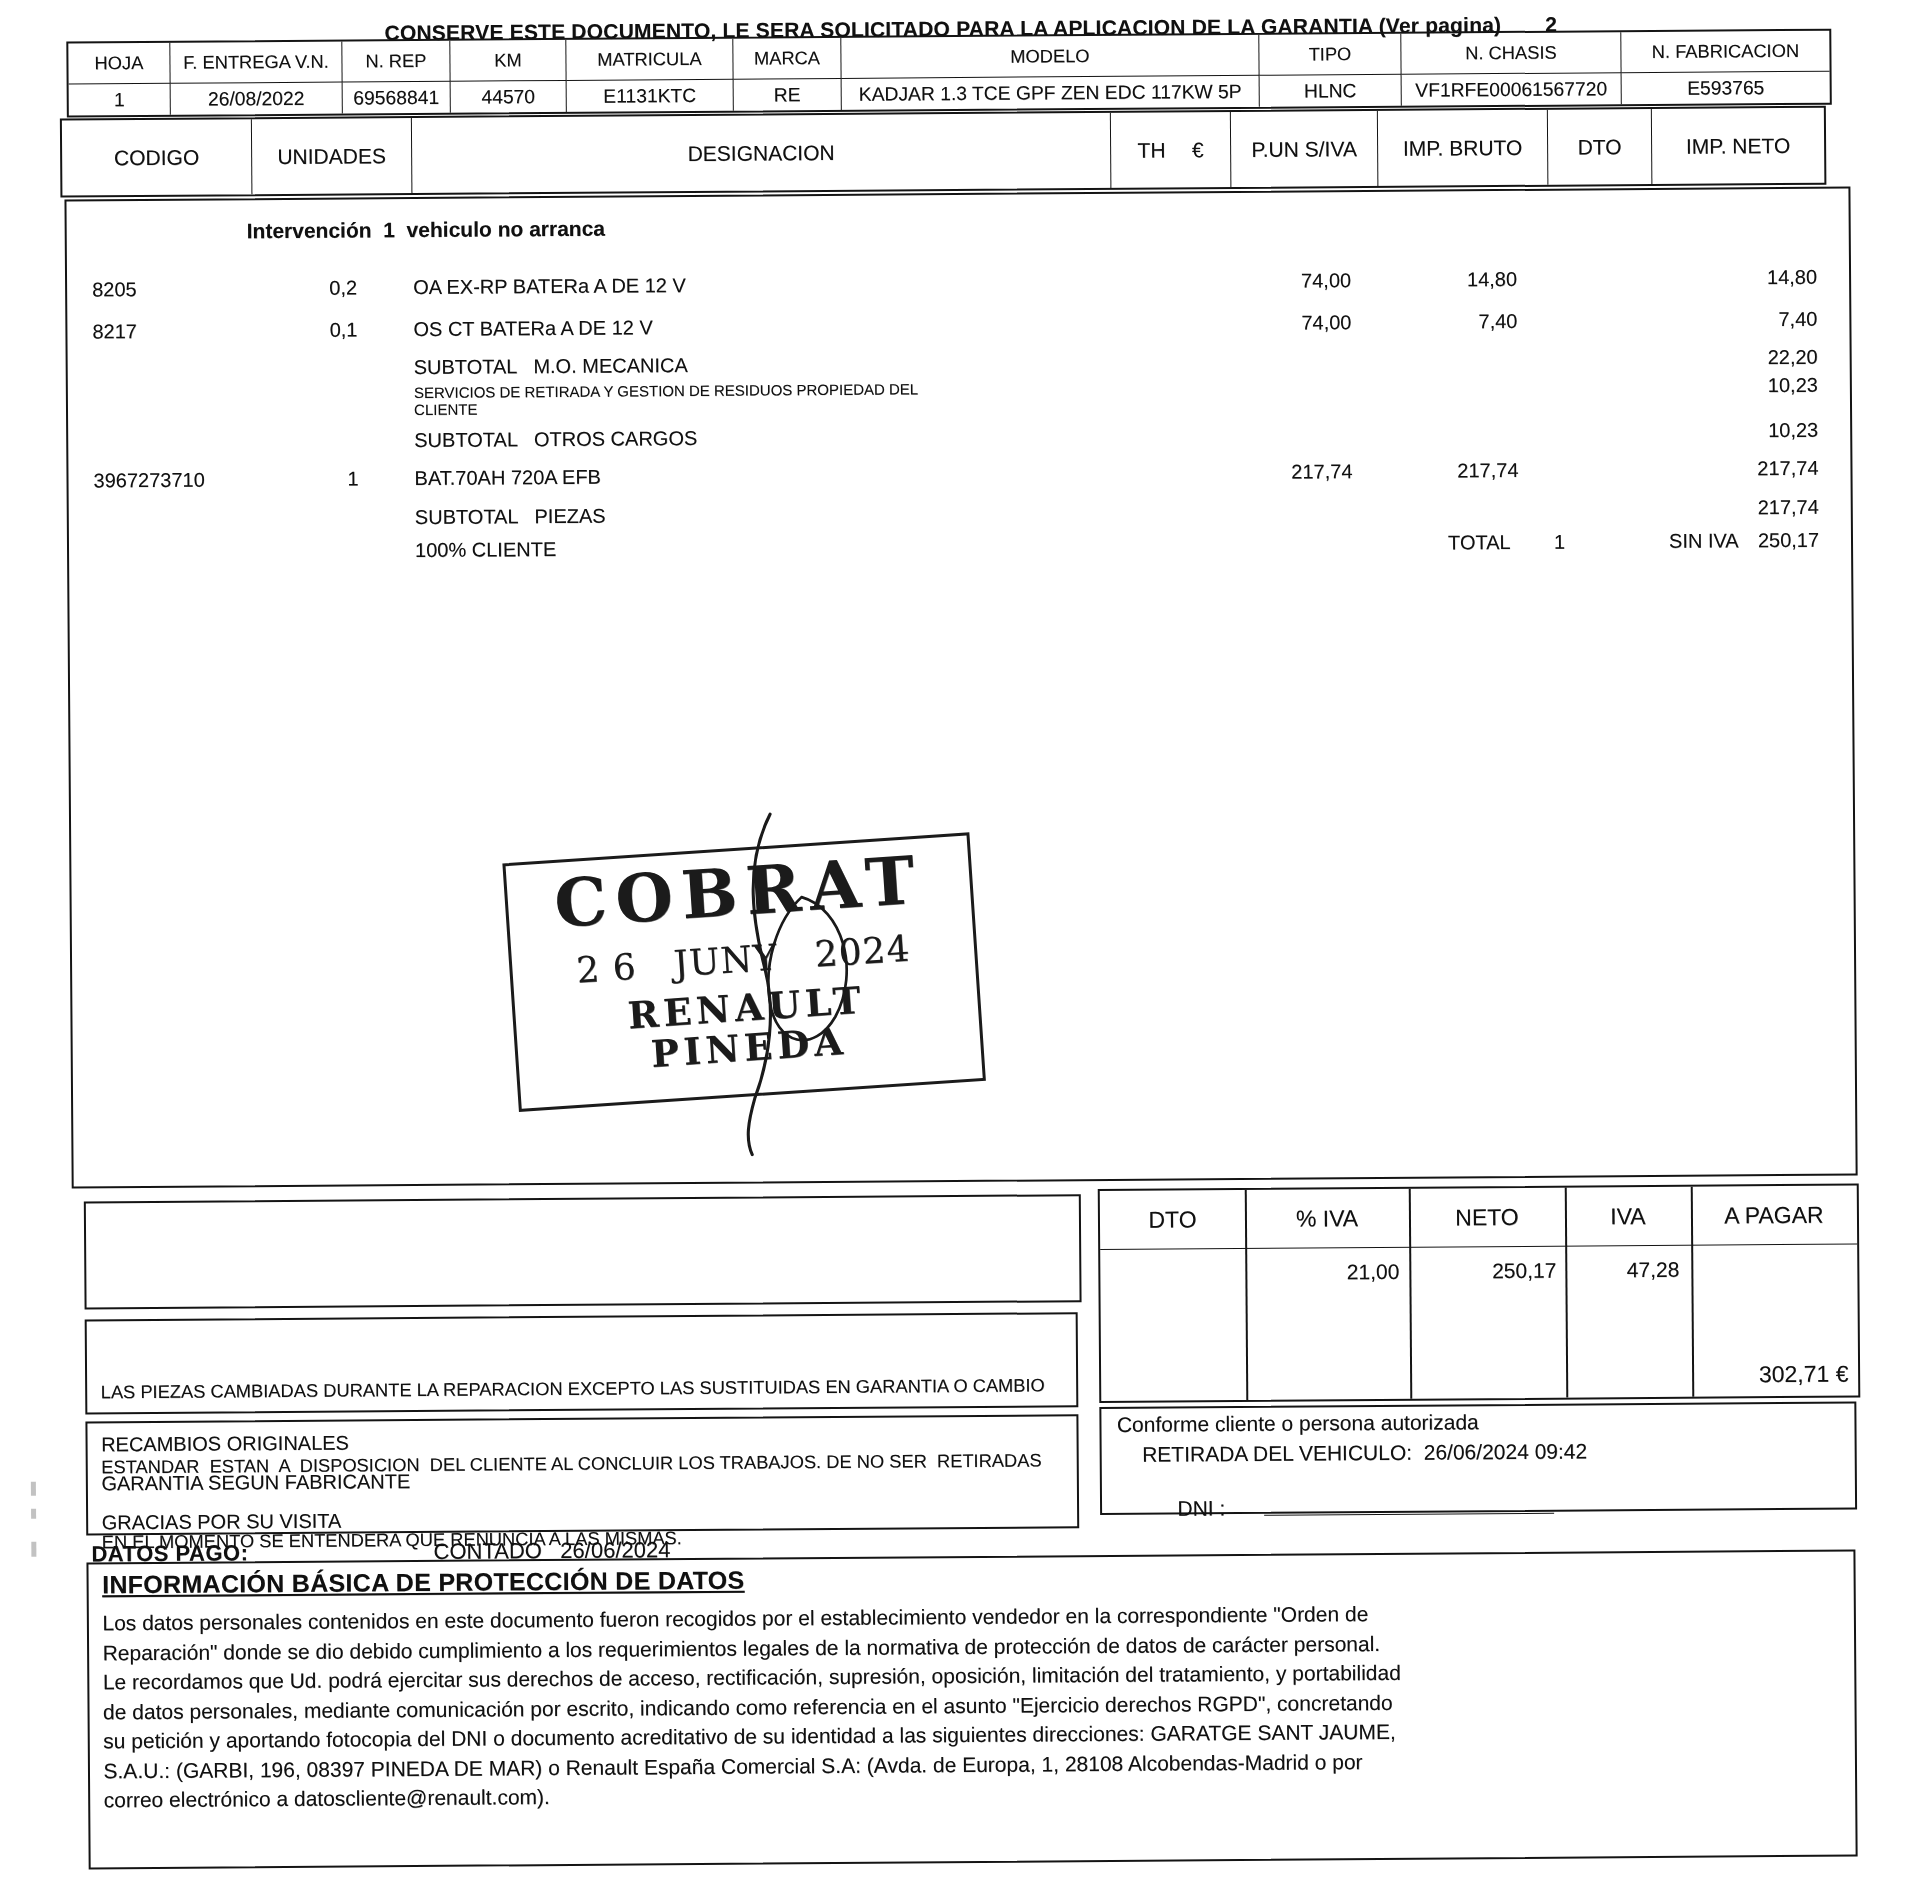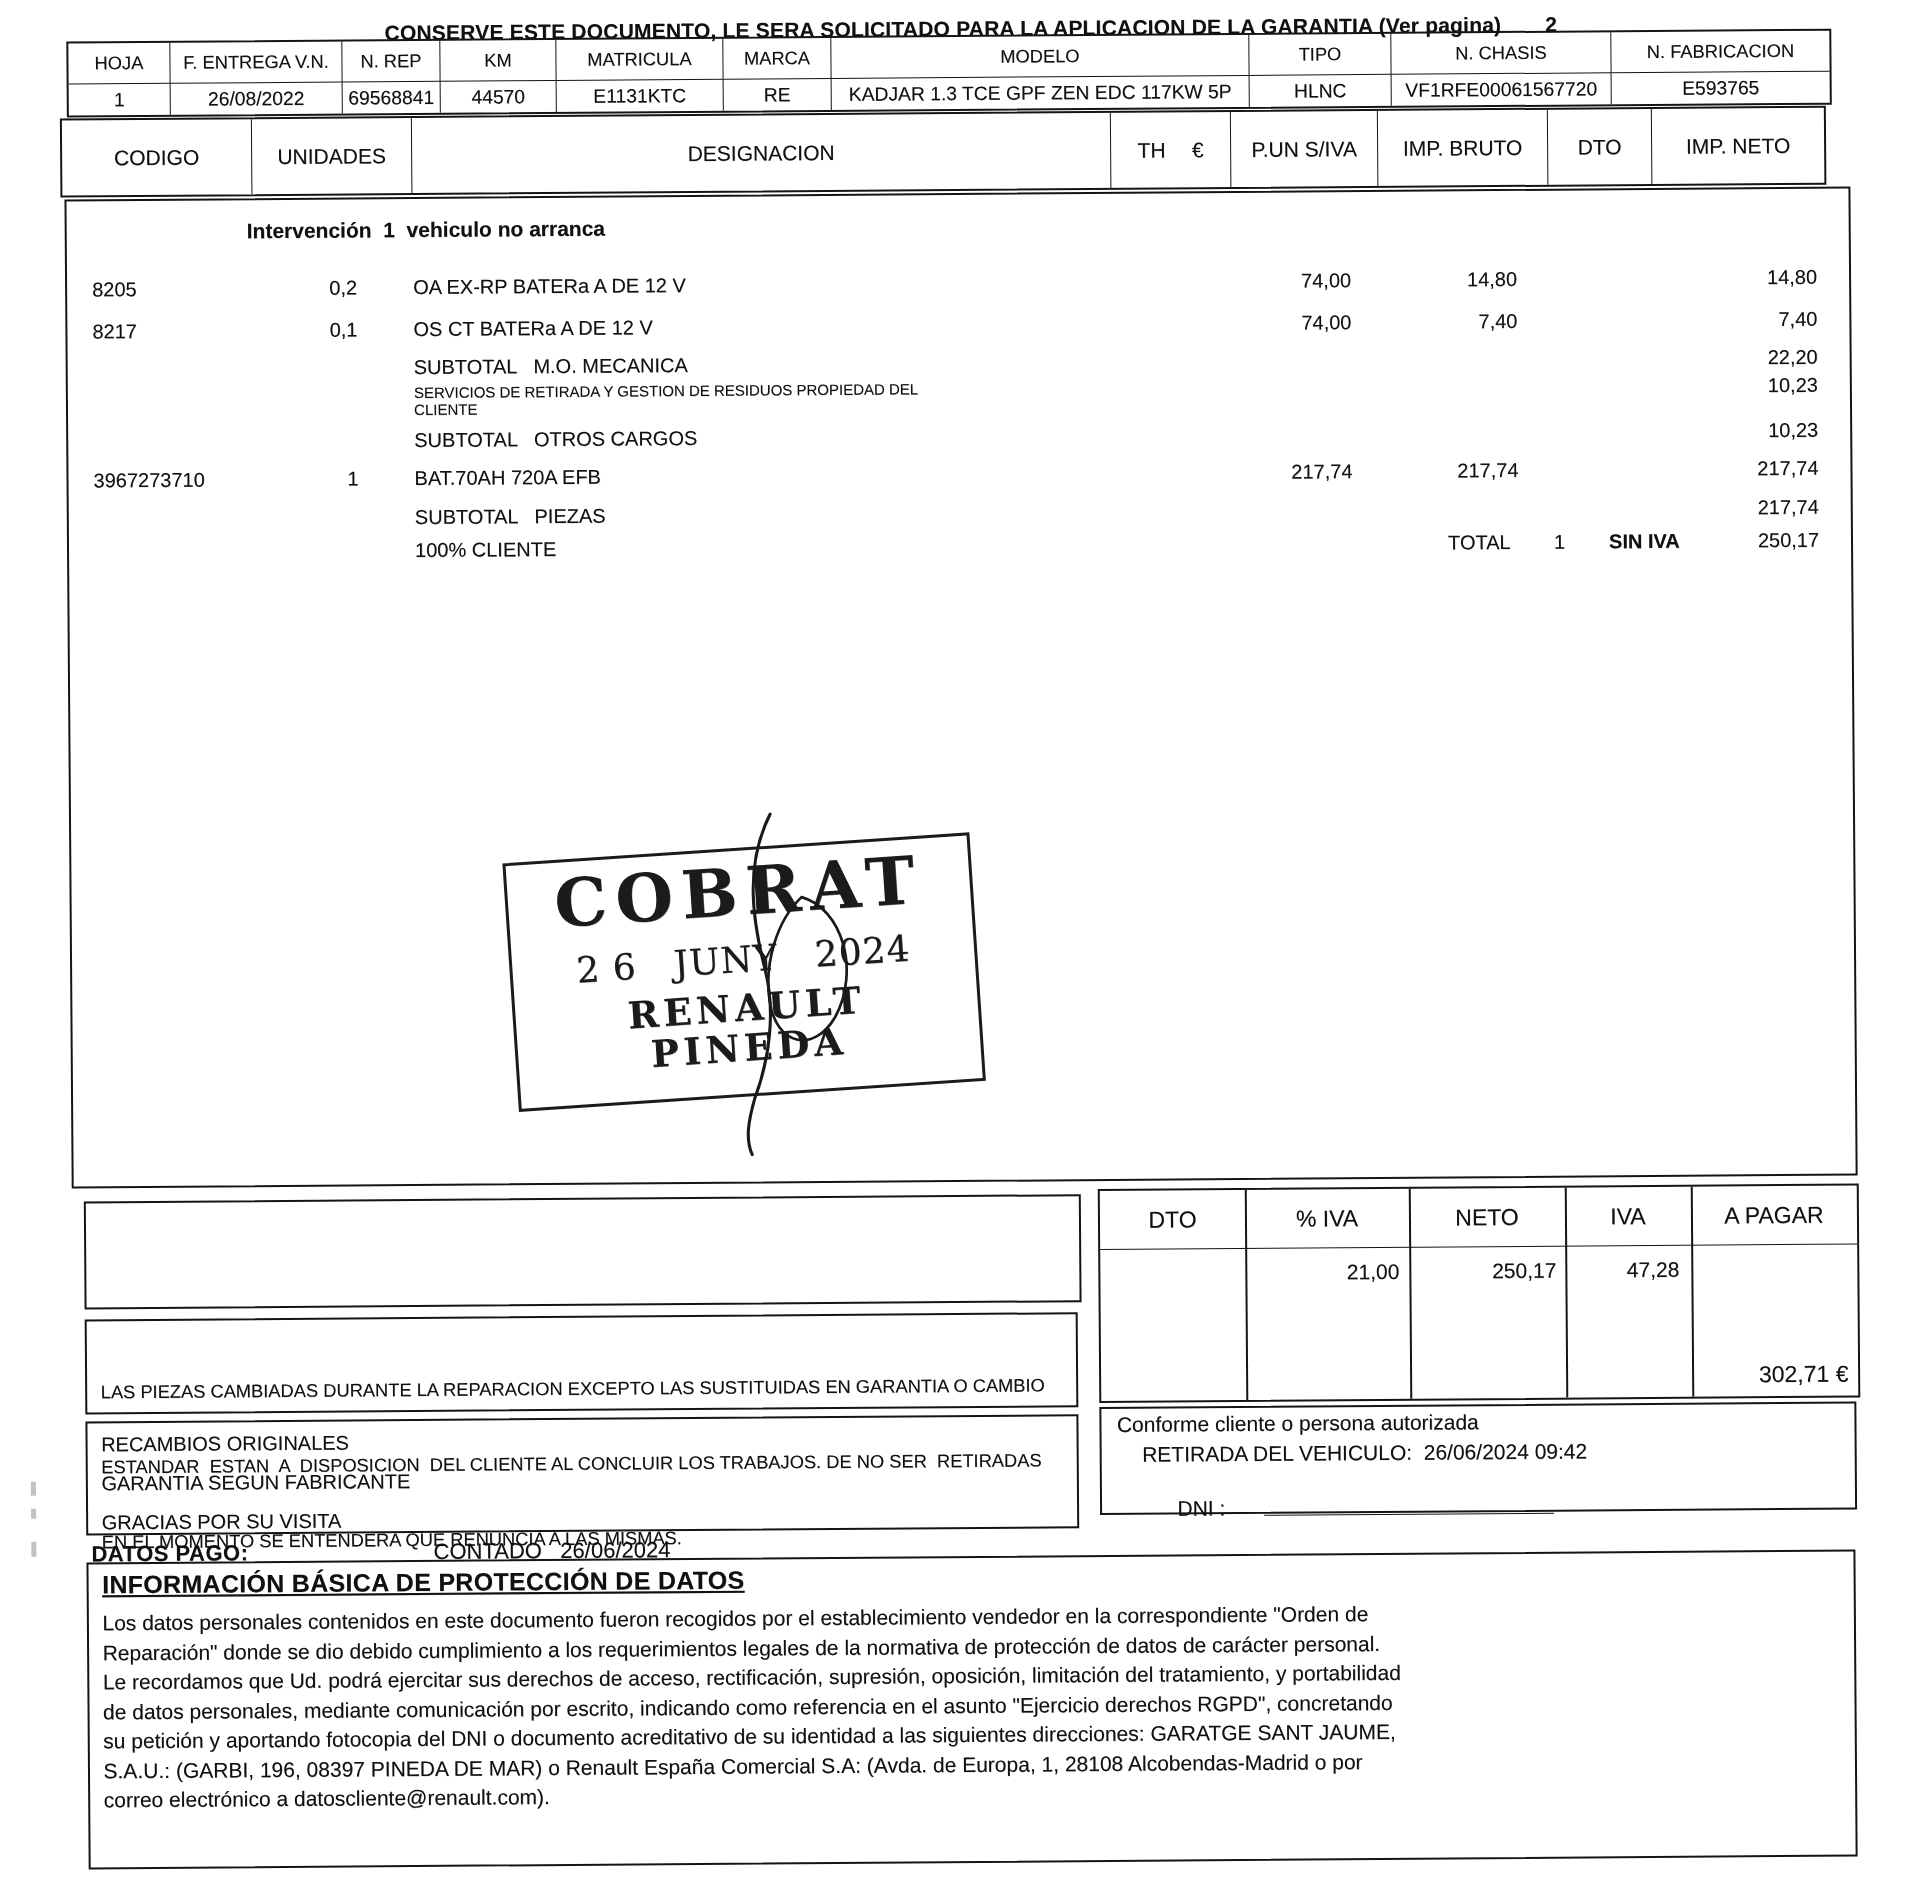--- a/index.html
+++ b/index.html
@@ -14,21 +14,21 @@
   .notice-page{margin-left:44px;font-weight:bold;}
 
   
   .vtable{position:absolute;left:73px;top:35px;width:1761px;border:2.9px solid #141414;}
   .vrow{display:flex;}
   .vrow.hdr .vcell{height:41px;border-bottom:1.9px solid #141414;font-size:18.3px;}
   .vrow.val .vcell{height:31px;font-size:19.3px;}
   .vcell{box-sizing:border-box;border-right:1.9px solid #141414;display:flex;
          align-items:center;justify-content:center;overflow:hidden;white-space:nowrap;}
   .vcell:last-child{border-right:none;}
-  .vc1{width:102px}.vc2{width:172px}.vc3{width:98px}.vc4{width:116px}.vc5{width:167px}
+  .vc1{width:102px}.vc2{width:172px}.vc3{width:108px}.vc4{width:116px}.vc5{width:167px}
   .vc6{width:108px}.vc7{width:418px}.vc8{width:142px}.vc9{width:220px}.vc10{width:237px;flex:1}
 
   
   .itable{position:absolute;left:66px;top:112px;width:1762px;height:75px;
           border:2.9px solid #141414;display:flex;}
   .icell{box-sizing:border-box;border-right:1.9px solid #141414;display:flex;
          align-items:center;justify-content:center;font-size:21px;white-space:nowrap;}
   .icell:last-child{border-right:none;}
   .ic1{width:190px}.ic2{width:160px}.ic3{width:699px}.ic4{width:120px;justify-content:space-evenly}
   .ic5{width:147px}.ic6{width:170px}.ic7{width:104px}.ic8{flex:1}
@@ -42,21 +42,21 @@
   .c-uni{position:absolute;left:174px;width:116px;text-align:right;}
   .c-des{position:absolute;left:346px;white-space:pre;}
   .c-pun{position:absolute;left:1101px;width:183px;text-align:right;}
   .c-bru{position:absolute;left:1284px;width:166px;text-align:right;}
   .c-net{position:absolute;left:1574px;width:176px;text-align:right;}
   .r1{top:77px}.r2{top:119px}.r3{top:157px}
   .r4{top:185px}.r4 .c-des{font-size:15px;line-height:17.4px;}
   .r5{top:230px}.r6{top:268px}.r7{top:307px}.r8{top:340px}
   .c-total-label{position:absolute;left:1379px;}
   .c-total-qty{position:absolute;left:1485px;}
-  .c-total-tax{position:absolute;left:1540px;font-weight:bold;}
+  .c-total-tax{position:absolute;left:1600px;}
 
   
   .stamp{position:absolute;left:510px;top:846px;width:462px;height:243px;
          border:3.9px solid #1b1b1b;transform:rotate(-3.4deg);
          font-family:"DejaVu Serif", serif;color:#1b1b1b;text-align:center;
          text-shadow:0.5px 0.5px 0 rgba(0,0,0,0.5);}
   .stamp-title{margin-top:1.9px;font-size:66px;font-weight:bold;letter-spacing:8.7px;}
   .stamp-date{margin-top:7.7px;font-size:36px;letter-spacing:1px;white-space:pre;}
   .stamp-brand{margin-top:9.7px;font-size:37px;font-weight:bold;letter-spacing:4.8px;line-height:39px;}
   .stamp-city{font-size:37px;font-weight:bold;letter-spacing:4.8px;line-height:41px;}

